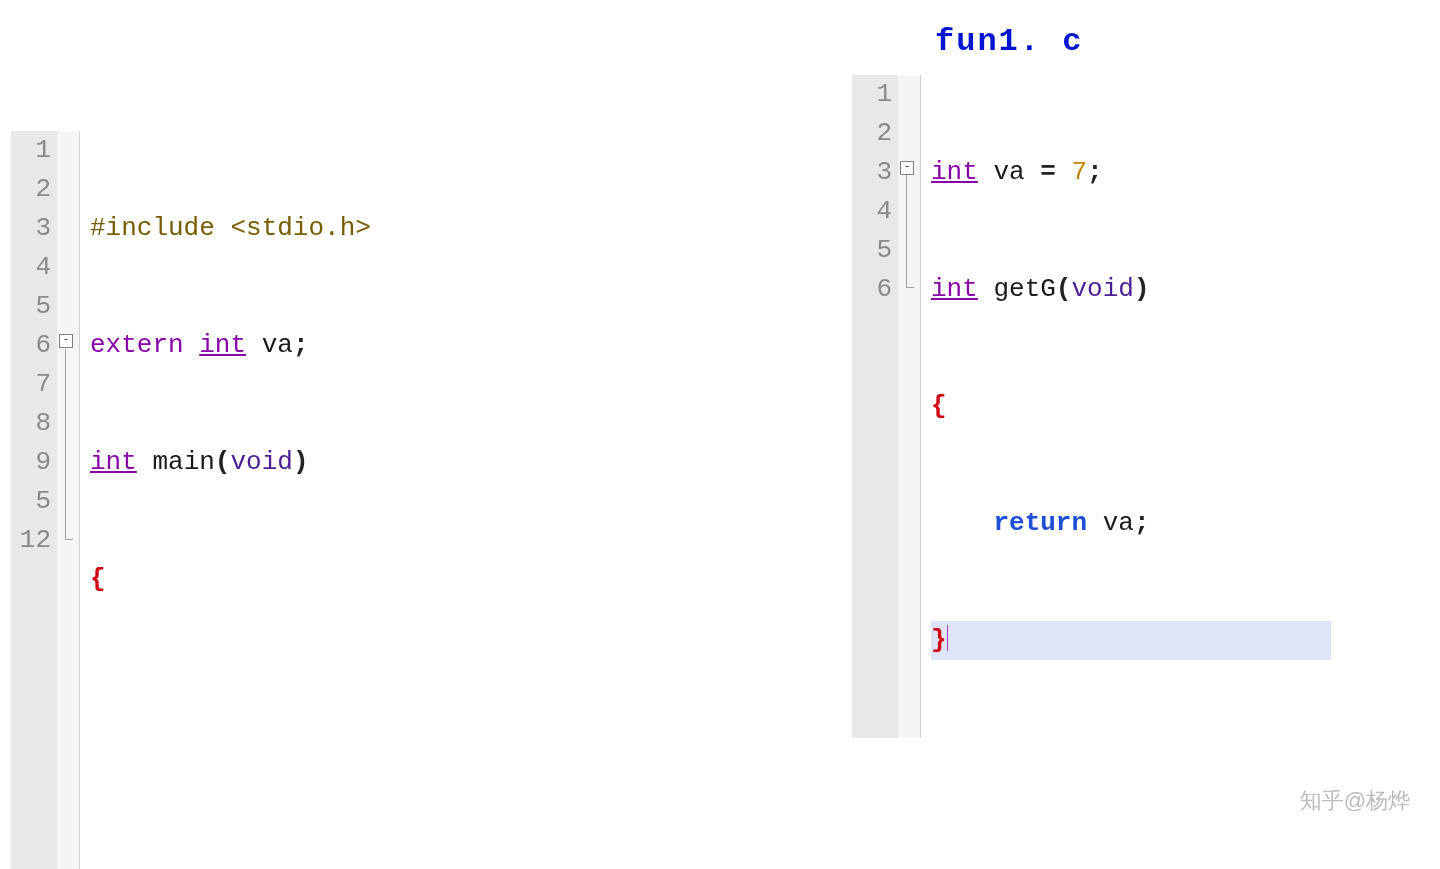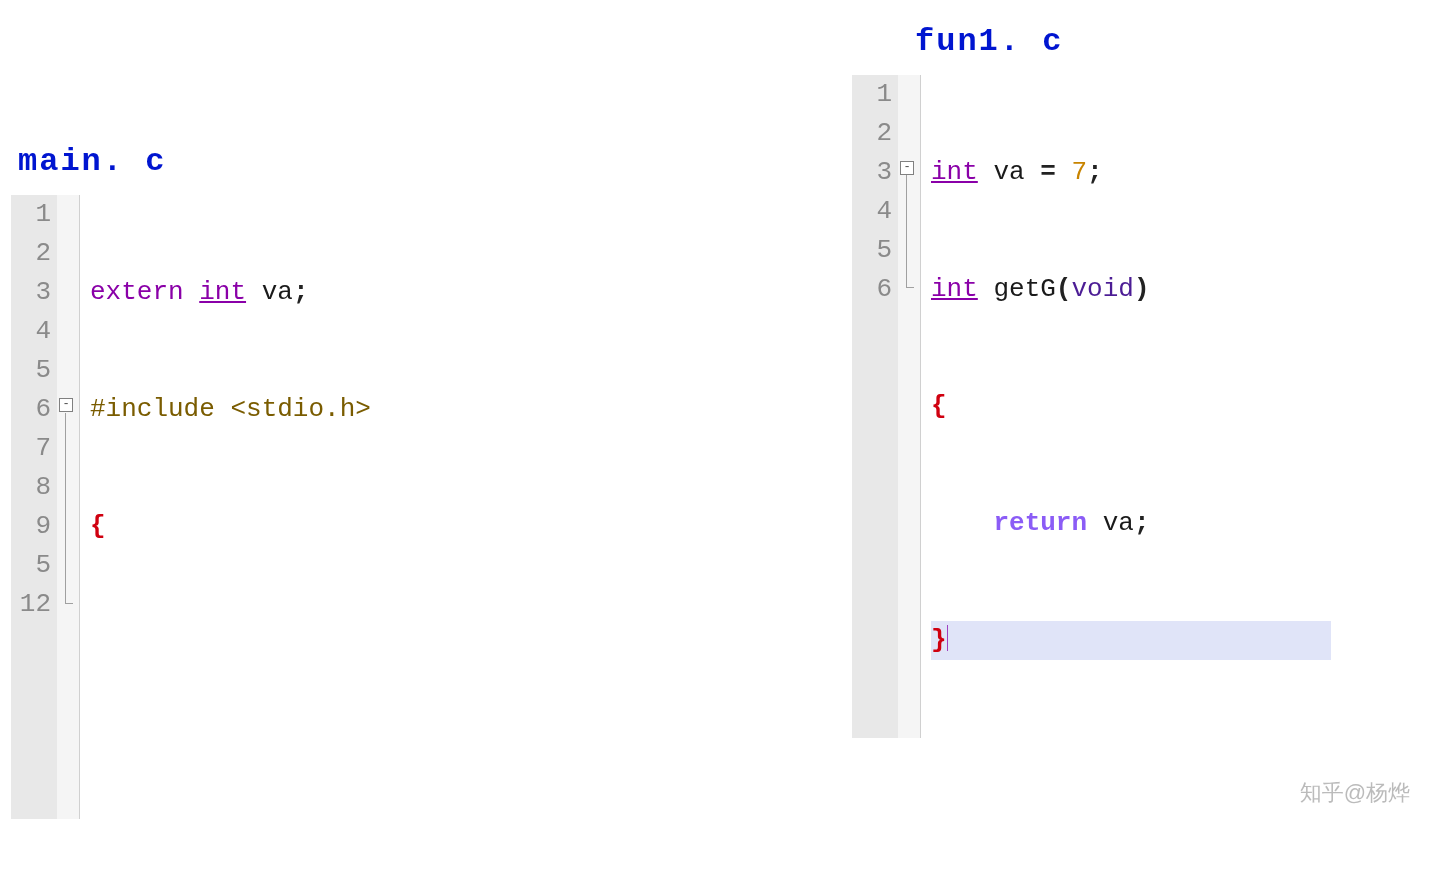--- a/index.html
+++ b/index.html
@@ -26,21 +26,21 @@
     }
     .file-title {
       color: #0015d0;
       font-weight: bold;
       font-size: 32px;
       font-family: Consolas, "Courier New", monospace;
       letter-spacing: 2px;
       margin: 8px 0 8px 8px;
     }
     .col-right .file-title {
-      margin-left: 64px;
+      margin-left: 84px;
     }
     .code-block {
       display: flex;
       border: 1px solid transparent;
     }
     .gutter {
       background: #e8e8e8;
       color: #8a8a8a;
       text-align: right;
       padding: 0 6px;
@@ -89,72 +89,72 @@
     .gutter-line {
       min-height: 39px;
     }
     .hl-cur-wide {
       background: #e0e4f8;
     }
     .kw-extern { color: #8a00a8; }
     .kw-int { color: #8a00a8; text-decoration: underline; }
     .kw-void { color: #4c1d95; }
     .kw-include { color: #7a5c00; }
-    .kw-return { color: #8b5cf6; font-weight: bold; }
+    .kw-return { color: #1d4ed8; font-weight: bold; }
     .angle { color: #7a5c00; }
     .tk-id { color: #1a1a1a; }
     .tk-punc { color: #222; font-weight: bold; }
     .tk-brace { color: #d00010; font-weight: bold; }
     .tk-num { color: #c88400; }
     .caret {
       display: inline-block;
       width: 1px;
       height: 26px;
       background: #a040c0;
       vertical-align: -4px;
     }
     .watermark {
       position: absolute;
       right: 30px;
-      bottom: 60px;
+      bottom: 52px;
       color: rgba(120,120,120,0.5);
       font-size: 22px;
       font-family: sans-serif;
       pointer-events: none;
     }
   </style>
 </head>
 <body>
 
 <div class="layout">
 
   <div class="col-left">
-    <div class="file-title">main. c</div>
     <div class="code-block">
       <div class="gutter">
         <div class="gutter-line">1</div>
         <div class="gutter-line">2</div>
         <div class="gutter-line">3</div>
         <div class="gutter-line">4</div>
         <div class="gutter-line">5</div>
         <div class="gutter-line">6</div>
         <div class="gutter-line">7</div>
         <div class="gutter-line">8</div>
         <div class="gutter-line">9</div>
         <div class="gutter-line">5</div>
         <div class="gutter-line">12</div>
       </div>
       <div class="fold-col">
         <div class="fold-mark" style="top:203px;">-</div>
         <div class="fold-line" style="top:218px;height:190px;"></div>
         <div class="fold-end" style="top:408px;"></div>
       </div>
       <div class="code-col" style="width:720px;">
+        <div class="code-line"><span class="kw-include">#include</span> <span class="angle">&lt;stdio.h&gt;</span></div>
         <div class="code-line"><span class="kw-extern">extern</span> <span class="kw-int">int</span> <span class="tk-id">va</span><span class="tk-punc">;</span></div>
-        <div class="code-line"><span class="kw-include">#include</span> <span class="angle">&lt;stdio.h&gt;</span></div>
+        <div class="code-line"><span class="kw-int">int</span> <span class="tk-id">main</span><span class="tk-punc">(</span><span class="kw-void">void</span><span class="tk-punc">)</span></div>
         <div class="code-line"><span class="tk-brace">{</span></div>
         
         
         
         
         
       </div>
     </div>
   </div>
 

